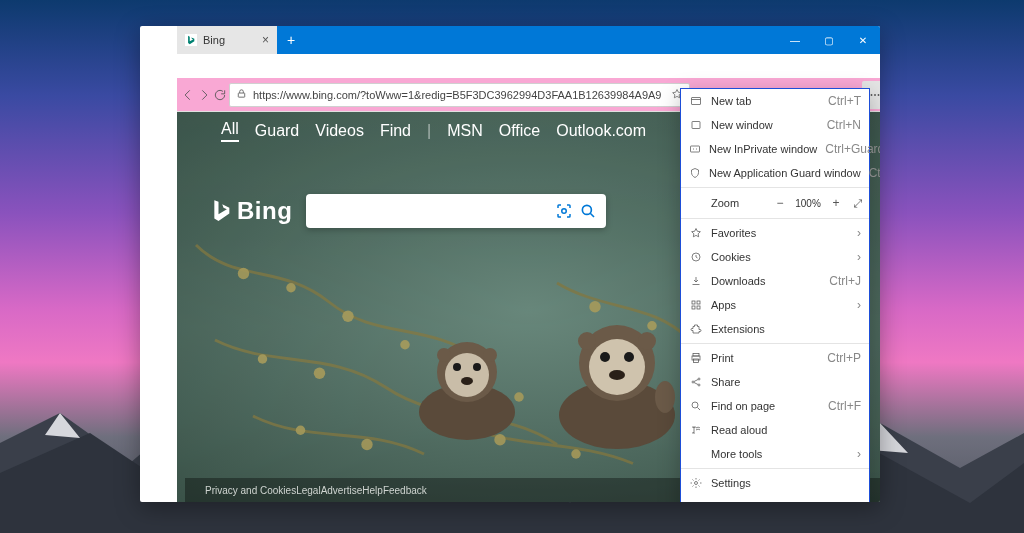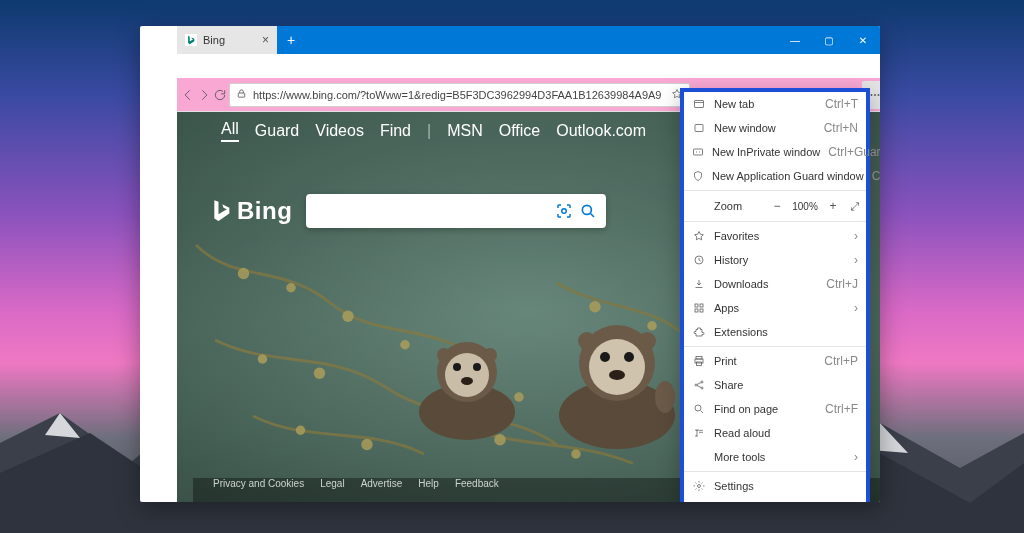--- a/index.html
+++ b/index.html
@@ -69,30 +69,30 @@
   .sb-icon svg { width:18px; height:18px; }
 
   .hp-controls {
     position:absolute; right:20px; bottom:34px; display:flex; align-items:center;
     background:rgba(0,0,0,.35); border-radius:3px; overflow:hidden; height:24px;
   }
   .hp-btn { width:24px; height:24px; display:flex; align-items:center; justify-content:center; color:#fff; font-size:11px; }
   .hp-info { padding:0 8px; color:#fff; font-size:10px; }
 
   .hp-footer {
-    position:absolute; left:16px; right:0; bottom:0; height:24px;
-    background:rgba(0,0,0,.35); display:flex; align-items:flex-start;
-    padding:0 20px; font-size:10px; color:#cfd4d0; gap:16px;
+    position:absolute; left:8px; right:0; bottom:0; height:24px;
+    background:rgba(0,0,0,.35); display:flex; align-items:center;
+    padding:0 20px; font-size:10px; color:#cfd4d0; 
   }
   .hp-footer .copy { margin-left:auto; }
 
   
   .menu {
     position:absolute; top:62px; right:10px; width:190px;
-    background:#fff; border:4px solid #1d4ed8; box-shadow:0 6px 20px rgba(0,0,0,.25);
+    background:#fff; border:1px solid #1d4ed8; box-shadow:0 6px 20px rgba(0,0,0,.25);
     font-size:11px; color:#333;
   }
   .menu .row {
     display:flex; align-items:center; height:24px; padding:0 8px; gap:8px;
   }
   .menu .row .ic { width:14px; display:flex; justify-content:center; color:#555; }
   .menu .row .ic svg { width:12px; height:12px; stroke:#555; fill:none; stroke-width:1.5; }
   .menu .row .lbl { flex:1; white-space:nowrap; }
   .menu .row .shortcut, .menu .row .chev { color:#888; font-size:12px; }
   .menu .divider { height:1px; background:#e4e4e4; margin:2px 0; }
@@ -387,21 +387,21 @@
         <span class="lbl">Favorites</span>
         <span class="chev">›</span>
   </div>
       <div class="row">
     <span class="ic">
           <svg viewBox="0 0 24 24">
             <circle cx="12" cy="12" r="8"></circle>
             <path d="M12 8v4l3 2"></path>
           </svg>
         </span>
-        <span class="lbl">History</span>
+        <span class="lbl">Cookies</span>
         <span class="chev">›</span>
   </div>
       <div class="row">
     <span class="ic">
           <svg viewBox="0 0 24 24">
             <path d="M12 4v10M8 10l4 4 4-4M5 19h14"></path>
           </svg>
         </span>
         <span class="lbl">Downloads</span>
         <span class="shortcut">Ctrl+J</span>

